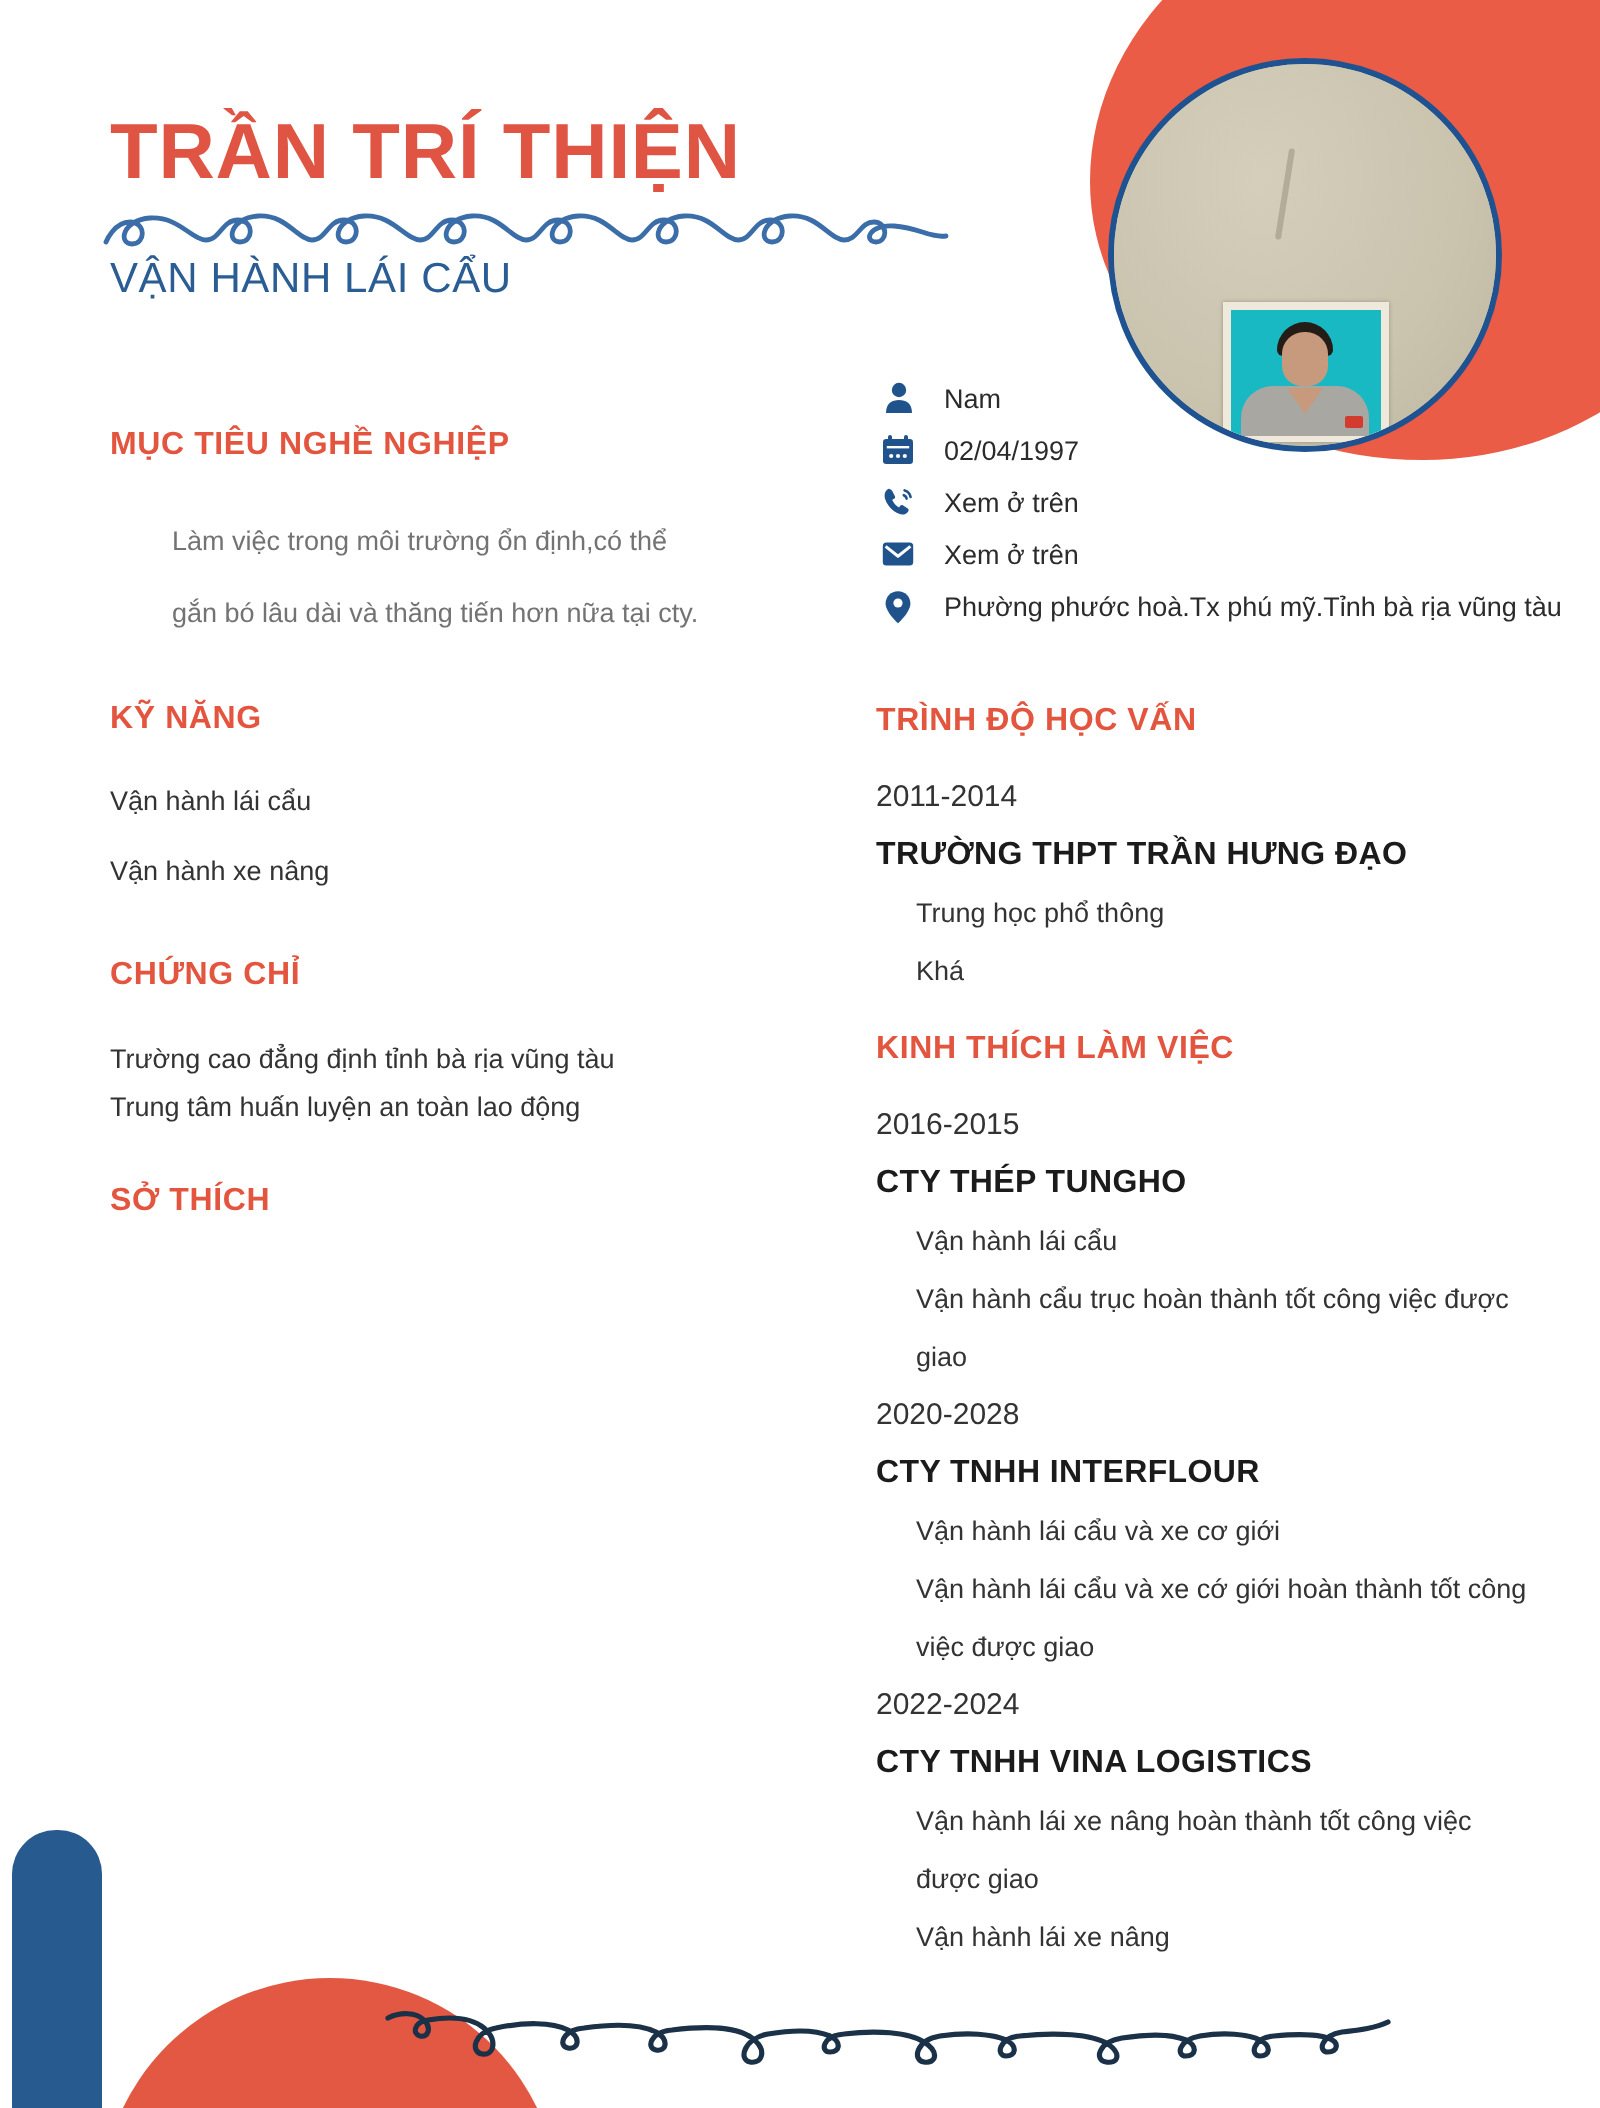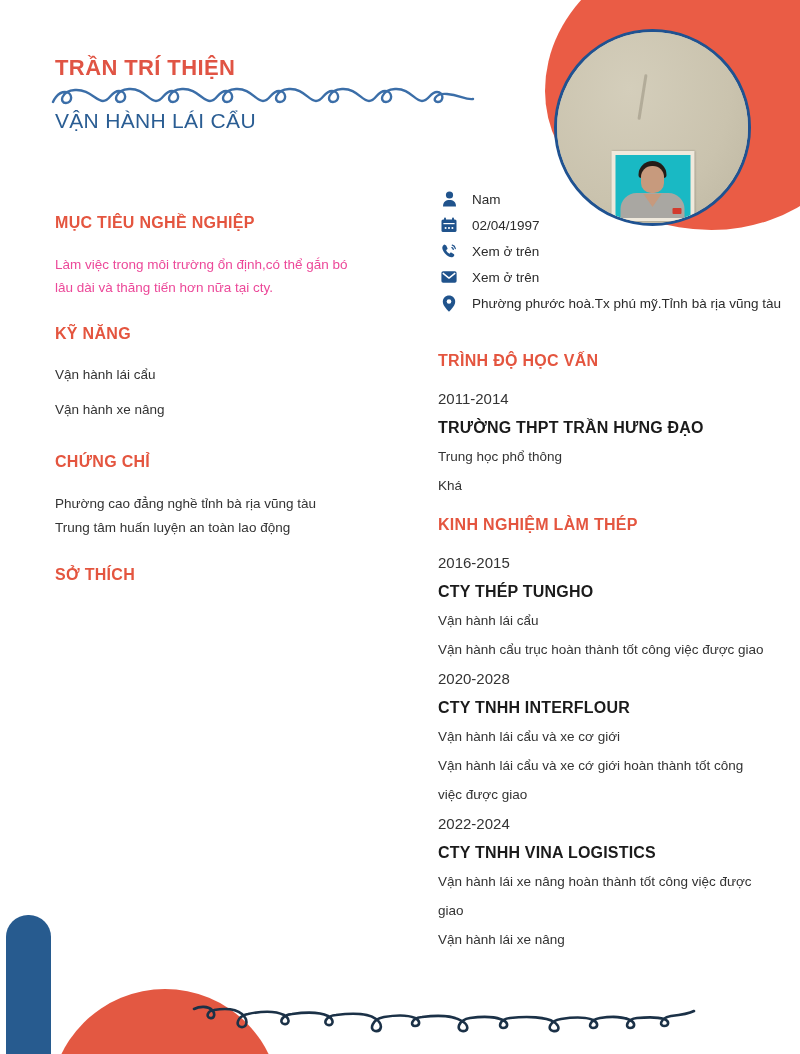--- a/index.html
+++ b/index.html
@@ -105,21 +105,21 @@
     left:50px; top:989px;
     width:230px; height:130px;
     background:#e35842;
     border-radius:115px 115px 0 0;
     z-index:1;
   }
 
   
   .header{ position:absolute; left:55px; top:56px; z-index:3; }
   .name{
-    font-size:22px;
+    font-size:39px;
     font-weight:bold;
     color:#e05444;
     letter-spacing:.4px;
     line-height:1.1;
   }
   .squiggle-top{ margin-top:3px; margin-left:-4px; display:block; }
   .job-title{
     font-size:21px;
     color:#2a5d93;
     letter-spacing:.3px;
@@ -146,39 +146,41 @@
     color:#e4553f;
     letter-spacing:.3px;
   }
   .body-line{
     font-size:13.5px;
     color:#333333;
     line-height:24px;
   }
   .para{
     font-size:13.5px;
-    color:#ec4899;
-    line-height:23px;
+    color:#737373;
+    line-height:36px;
+    margin-left:31px;
   }
   .entry-date{
     font-size:15px;
     color:#333333;
     line-height:29px;
   }
   .entry-org{
     font-size:16px;
     font-weight:bold;
     color:#1b1b1b;
     line-height:29px;
     letter-spacing:.2px;
   }
   .entry-line{
     font-size:13.5px;
     color:#333333;
     line-height:29px;
+    margin-left:20px;
   }
 
   .gap-a{ height:21px; }
   .gap-b{ height:26px; }
   .gap-c{ height:14px; }
 
   
   .contact{ width:330px; }
   .c-row{
     display:flex;
@@ -255,21 +257,21 @@
 
   <div class="gap-b"></div>
   <div class="sec-head">KỸ NĂNG</div>
   <div class="gap-c"></div>
   <div class="skill-line">Vận hành lái cẩu</div>
   <div class="skill-line">Vận hành xe nâng</div>
 
   <div class="gap-b"></div>
   <div class="sec-head">CHỨNG CHỈ</div>
   <div class="gap-a"></div>
-  <div class="body-line">Phường cao đẳng nghề tỉnh bà rịa vũng tàu</div>
+  <div class="body-line">Trường cao đẳng định tỉnh bà rịa vũng tàu</div>
   <div class="body-line">Trung tâm huấn luyện an toàn lao động</div>
 
   <div class="gap-b"></div>
   <div class="sec-head">SỞ THÍCH</div>
   <div class="gap-a"></div>
 </div>
 
 <div class="col-right">
 
   <div class="contact">
@@ -342,21 +344,21 @@
   <div class="gap-c"></div>
   <div>
     <div class="entry-date">2011-2014</div>
     <div class="entry-org">TRƯỜNG THPT TRẦN HƯNG ĐẠO</div>
     <div class="entry-line">Trung học phổ thông</div>
     <div class="entry-line">Khá</div>
   </div>
 
   <div style="height:16px"></div>
 
-  <div class="sec-head">KINH NGHIỆM LÀM THÉP</div>
+  <div class="sec-head">KINH THÍCH LÀM VIỆC</div>
   <div class="gap-c"></div>
 
   <div>
     <div class="entry-date">2016-2015</div>
     <div class="entry-org">CTY THÉP TUNGHO</div>
     <div class="entry-line">Vận hành lái cẩu</div>
     <div class="entry-line">Vận hành cẩu trục hoàn thành tốt công việc được giao</div>
   </div>
 
   <div>

